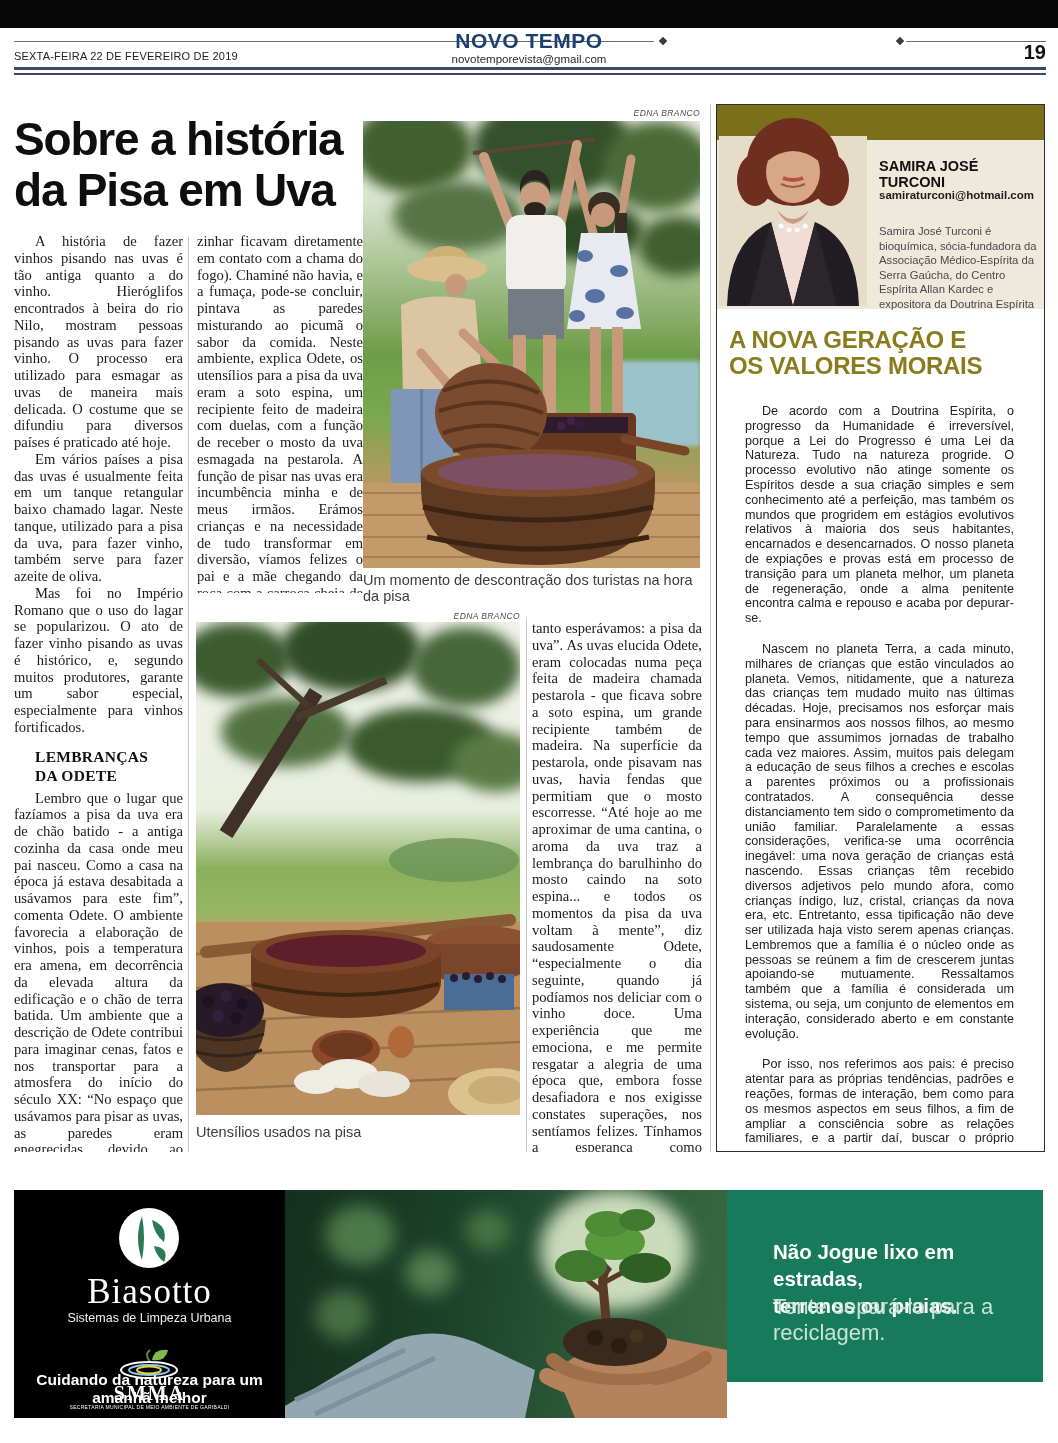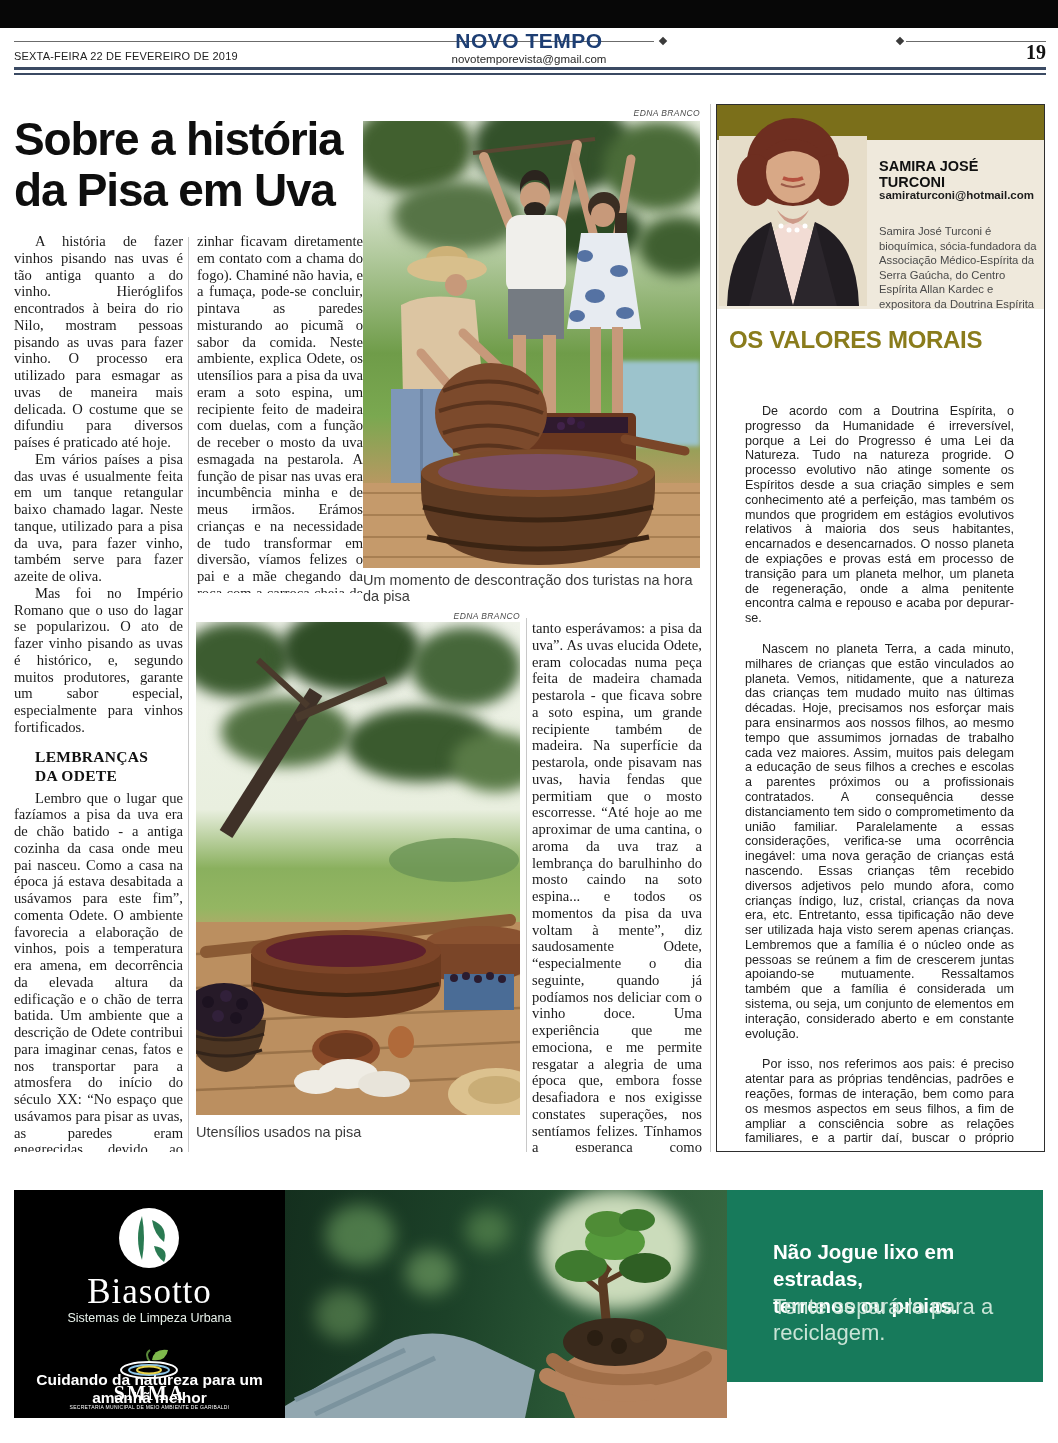--- a/index.html
+++ b/index.html
@@ -10,21 +10,21 @@
 
   
   .top-band{left:0;top:0;width:1058px;height:28px;background:#070707;}
   .mast-rule{height:1px;background:#6b6b6b;top:41px;}
   .mast-diamond{width:6px;height:6px;background:#3a3a3a;transform:rotate(45deg);top:38px;}
   .mast-title{top:29px;left:409px;width:240px;text-align:center;font-weight:bold;
               font-size:21px;letter-spacing:.5px;color:#1d3e73;}
   .mast-email{top:53px;left:384px;width:290px;text-align:center;
               font-size:11.5px;color:#2a2a2a;}
   .mast-date{top:50px;left:14px;font-size:11px;letter-spacing:.2px;color:#222;}
-  .mast-page{top:41px;left:1016px;width:30px;text-align:right;font-weight:bold;font-size:20px;color:#111;font-family:Liberation Serif, serif;}
+  .mast-page{top:41px;left:1016px;width:30px;text-align:right;font-weight:bold;font-size:20px;color:#111;}
   .dbl-rule-a{left:14px;top:67px;width:1032px;height:3px;background:#3b4a63;}
   .dbl-rule-b{left:14px;top:73px;width:1032px;height:1.5px;background:#3b4a63;}
 
   
   .headline{left:14px;top:114px;width:352px;font-family:"Liberation Sans",sans-serif;
             font-weight:bold;font-size:46px;line-height:51px;letter-spacing:-1.2px;color:#0e0e0e;}
   .serif-col{font-size:14.6px;line-height:16.75px;text-align:justify;color:#1b1b1b;overflow:hidden;}
   .serif-col p{margin:0;text-indent:21px;hyphens:auto;}
   .serif-col p.noindent{text-indent:0;}
   .subhead{font-weight:bold;font-size:15.5px;line-height:19px;padding-left:21px;
@@ -249,20 +249,21 @@
       <path d="M8 196 Q10 130 52 112 L74 196 Z" fill="#211d22"></path>
       <path d="M140 196 Q138 130 96 112 L74 196 Z" fill="#211d22"></path>
       <path d="M52 112 L30 196 L74 196 Z" fill="#2b262c"></path>
       <path d="M96 112 L118 196 L74 196 Z" fill="#2b262c"></path>
     </svg>
   </div>
   <div class="abs sans rc-name">SAMIRA JOSÉ TURCONI</div>
   <div class="abs sans rc-mail">samiraturconi@hotmail.com</div>
   <div class="abs sans rc-bio">Samira José Turconi é bioquímica, sócia-fundadora da Associação Médico-Espírita da Serra Gaúcha, do Centro Espírita Allan Kardec e expositora da Doutrina Espírita</div>
   <div class="abs sans rc-title">
+    <div>A NOVA GERAÇÃO E</div>
     <div>OS VALORES MORAIS</div>
   </div>
   <div class="abs sans rc-body">
     <p>De acordo com a Doutrina Espírita, o progresso da Humanidade é irreversível, porque a Lei do Progresso é uma Lei da Natureza. Tudo na natureza progride. O processo evolutivo não atinge somente os Espíritos desde a sua criação simples e sem conhecimento até a perfeição, mas também os mundos que progridem em estágios evolutivos relativos à maioria dos seus habitantes, encarnados e desencarnados. O nosso planeta de expiações e provas está em processo de transição para um planeta melhor, um planeta de regeneração, onde a alma penitente encontra calma e repouso e acaba por depurar-se.</p>
     <p>Nascem no planeta Terra, a cada minuto, milhares de crianças que estão vinculados ao planeta. Vemos, nitidamente, que a natureza das crianças tem mudado muito nas últimas décadas. Hoje, precisamos nos esforçar mais para ensinarmos aos nossos filhos, ao mesmo tempo que assumimos jornadas de trabalho cada vez maiores. Assim, muitos pais delegam a educação de seus filhos a creches e escolas a parentes próximos ou a profissionais contratados. A consequência desse distanciamento tem sido o comprometimento da união familiar. Paralelamente a essas considerações, verifica-se uma ocorrência inegável: uma nova geração de crianças está nascendo. Essas crianças têm recebido diversos adjetivos pelo mundo afora, como crianças índigo, luz, cristal, crianças da nova era, etc. Entretanto, essa tipificação não deve ser utilizada haja visto serem apenas crianças. Lembremos que a família é o núcleo onde as pessoas se reúnem a fim de crescerem juntas apoiando-se mutuamente. Ressaltamos também que a família é considerada um sistema, ou seja, um conjunto de elementos em interação, considerado aberto e em constante evolução.</p>
     <p>Por isso, nos referimos aos pais: é preciso atentar para as próprias tendências, padrões e reações, formas de interação, bem como para os mesmos aspectos em seus filhos, a fim de ampliar a consciência sobre as relações familiares, e a partir daí, buscar o próprio amadurecimento, bem como o dos filhos, que são seus “tutelados”. Cada Espírito é responsável pelo próprio destino e ninguém senão ele próprio, dispõe dos meios para modificar sua trajetória, sendo a educação moral responsável por oferecer-lhe os equipamentos à conquista da felicidade e o meio familiar como complemento de alto valor para o sucesso do processo evolutivo. Aos pais conscientes de suas responsabilidades, cabe a tarefa de encontrarem-se receptivos aos filhos; que os busquem na situação em que se encontrem, estimulando o otimismo e tudo o que possa contribuir para que os filhos atinjam as metas de evolução espiritual.</p>
 
   </div>
 
   <div class="abs ad-left">

